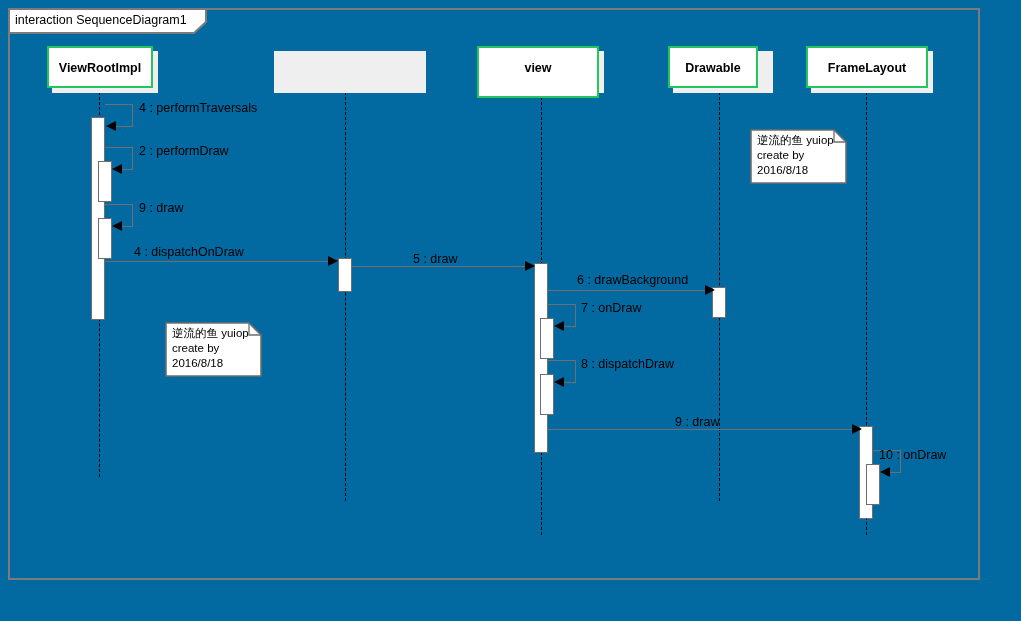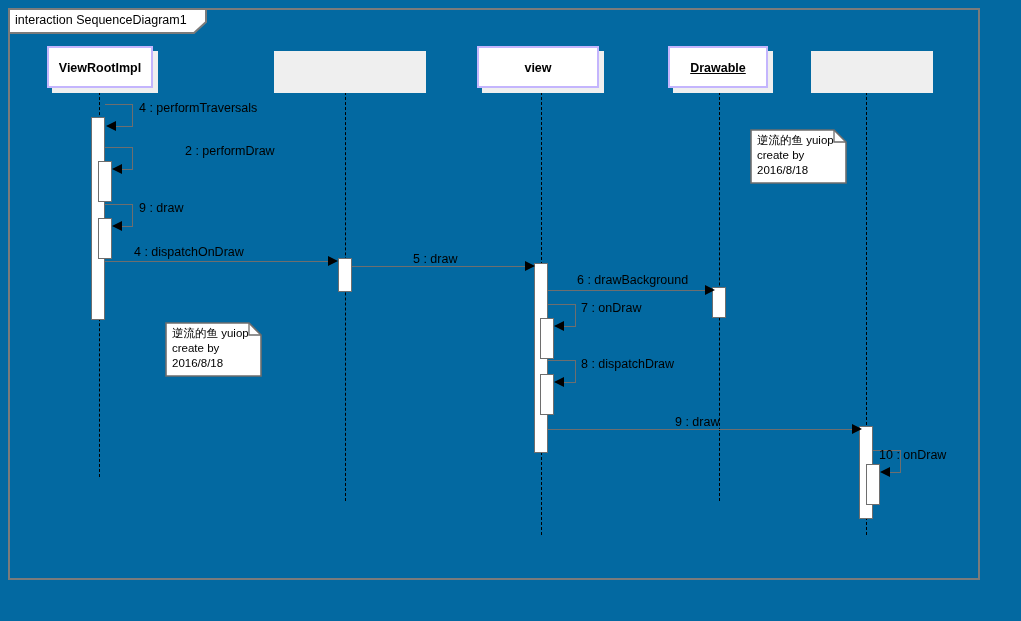--- a/index.html
+++ b/index.html
@@ -36,21 +36,21 @@
     position: absolute;
     left: 8px;
     top: 8px;
     pointer-events: none;
   }
 
   
   .head {
     position: absolute;
     box-sizing: border-box;
-    border: 2px solid #c4b5fd;
+    border: 2px solid #22c55e;
     background: #ffffff;
     color: #000000;
     font-size: 12.5px;
     font-weight: bold;
     text-align: center;
     line-height: 18px;
     z-index: 6;
   }
   .head-shadow {
     position: absolute;
@@ -158,48 +158,51 @@
   <div class="lifeline" style="left:866px; top:87px;  height:448px;"></div>
 
   <div class="head-shadow" style="left:52px;  top:51px;  width:106px; height:42px;"></div>
   <div class="head" style="left:47px; top:46px; width:106px; height:42px; padding-top:11px;">
     <span class="head-label">ViewRootImpl</span>
   </div>
 
   <div class="head-shadow" style="left:274px; top:51px;  width:152px; height:42px;"></div>
 
   <div class="head-shadow" style="left:482px; top:51px;  width:122px; height:42px;"></div>
-  <div class="head" style="left:477px; top:46px; width:122px; height:42px; padding-top:11px;">
+  <div class="head" style="left:477px; top:46px; width:122px; height:52px; padding-top:11px;">
     <span class="head-label">view</span>
   </div>
 
   <div class="head-shadow" style="left:673px; top:51px;  width:100px; height:42px;"></div>
-  <div class="head" style="left:668px; top:46px; width:100px; height:42px; padding-top:11px;text-decoration:underline;">
+  <div class="head" style="left:668px; top:46px; width:90px; height:42px; padding-top:11px;">
     <span class="head-label">Drawable</span>
   </div>
 
   <div class="head-shadow" style="left:811px; top:51px;  width:122px; height:42px;"></div>
+  <div class="head" style="left:806px; top:46px; width:122px; height:42px; padding-top:11px;">
+    <span class="head-label">FrameLayout</span>
+  </div>
 
   <div class="activation" style="left:91px; top:117px; width:14px; height:203px;"></div>
 
   <div class="activation" style="left:98px; top:161px; width:14px; height:41px;"></div>
 
   <div class="activation" style="left:98px; top:218px; width:14px; height:41px;"></div>
 
   <div class="msg-line" style="left:105px; top:104px; width:28px;"></div>
   <div class="msg-vline" style="left:132px; top:104px; height:22px;"></div>
   <div class="msg-line" style="left:116px; top:126px; width:17px;"></div>
   <div class="arrow-left" style="left:106px; top:121px;"></div>
   <div class="msg-label" style="left:139px; top:101px;">4 : performTraversals</div>
 
   <div class="msg-line" style="left:105px; top:147px; width:28px;"></div>
   <div class="msg-vline" style="left:132px; top:147px; height:22px;"></div>
   <div class="msg-line" style="left:122px; top:169px; width:11px;"></div>
   <div class="arrow-left" style="left:112px; top:164px;"></div>
-  <div class="msg-label" style="left:139px; top:144px;margin-left:46px;">2 : performDraw</div>
+  <div class="msg-label" style="left:139px; top:144px;">2 : performDraw</div>
 
   <div class="msg-line" style="left:105px; top:204px; width:28px;"></div>
   <div class="msg-vline" style="left:132px; top:204px; height:22px;"></div>
   <div class="msg-line" style="left:122px; top:226px; width:11px;"></div>
   <div class="arrow-left" style="left:112px; top:221px;"></div>
   <div class="msg-label" style="left:139px; top:201px;">9 : draw</div>
 
   <div class="msg-line" style="left:105px; top:261px; width:229px;"></div>
   <div class="arrow-right" style="left:328px; top:256px;"></div>
   <div class="msg-label" style="left:134px; top:245px;">4 : dispatchOnDraw</div>

